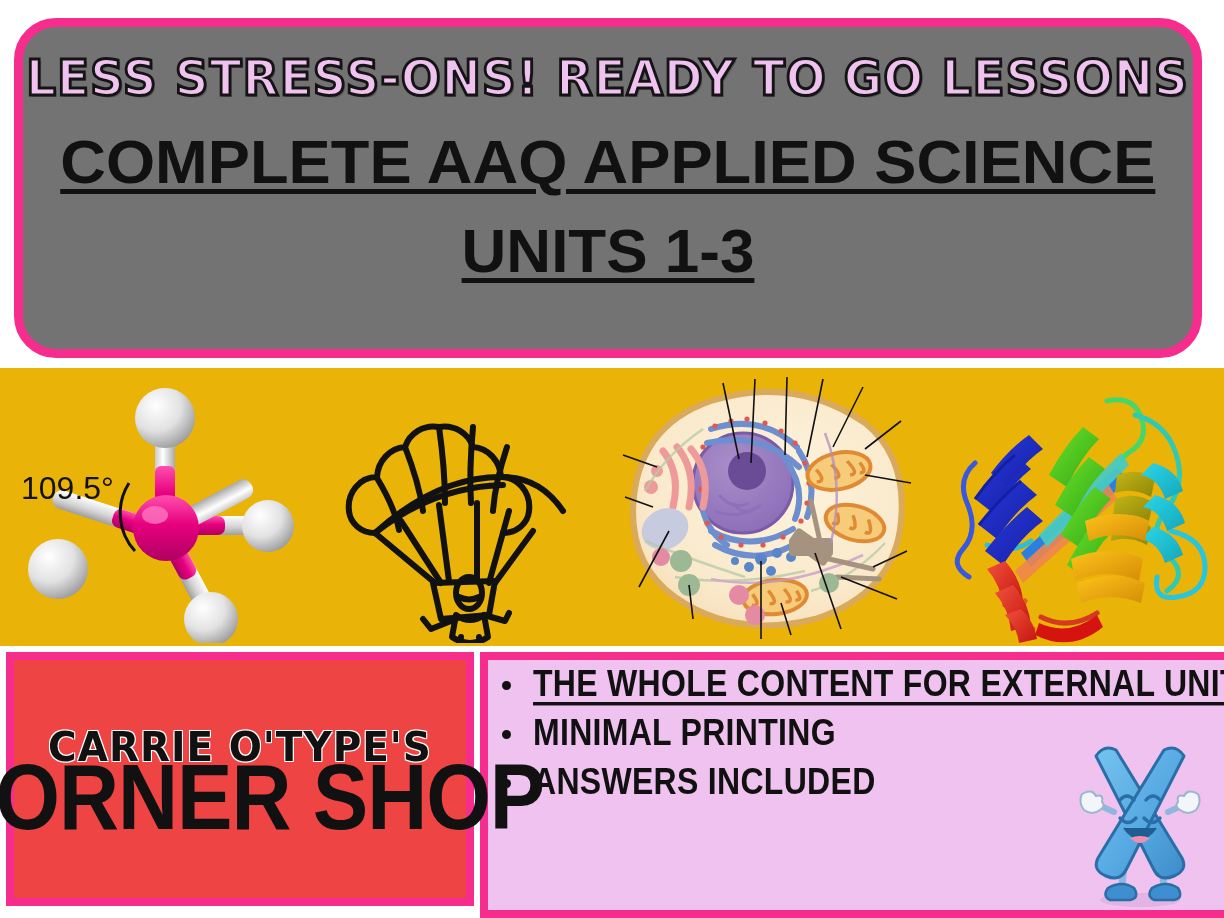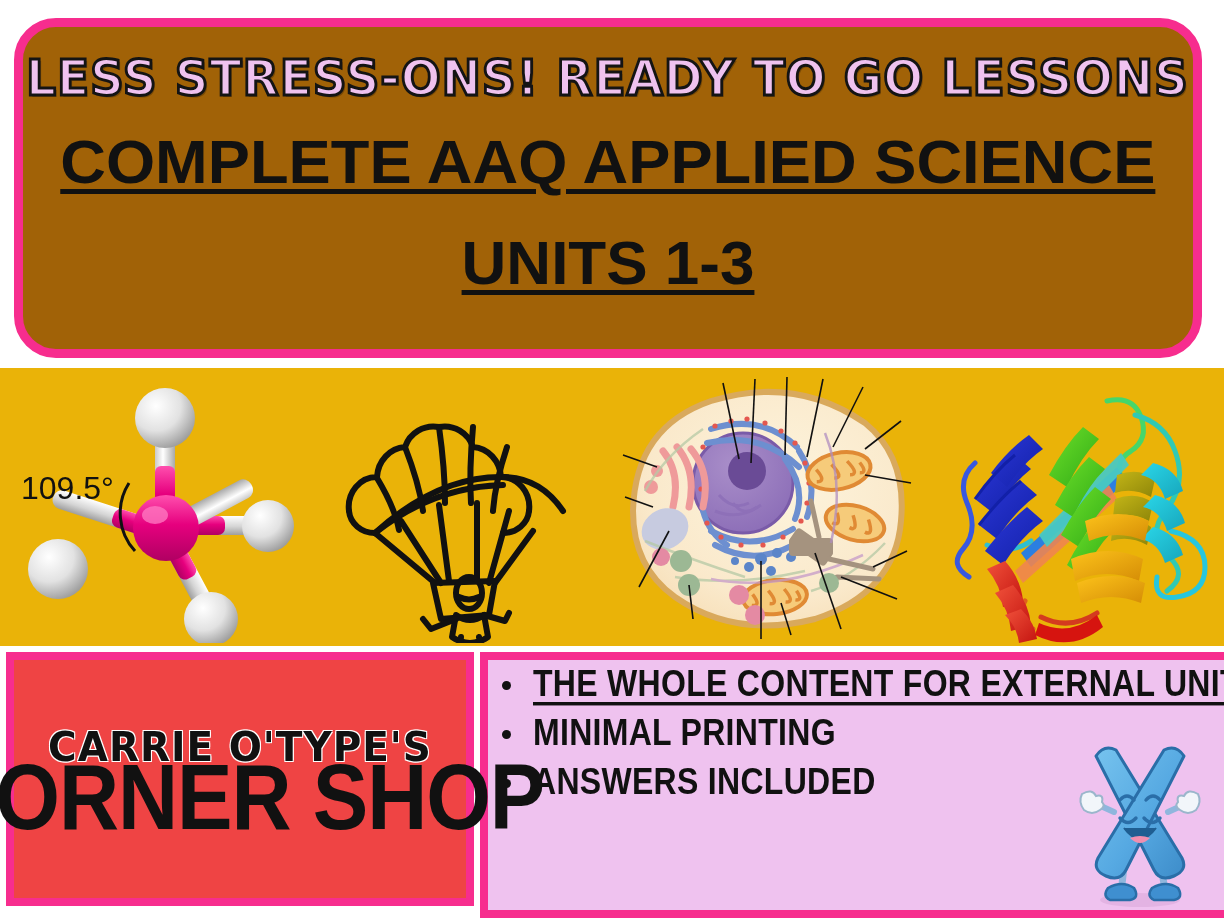--- a/index.html
+++ b/index.html
@@ -10,21 +10,21 @@
     font-family:"Liberation Sans", sans-serif;
     overflow:hidden;
     position:relative;
   }
   .page{position:relative;width:1224px;height:918px;background:#fff;}
 
   
   .header-banner{
     position:absolute;left:14px;top:18px;width:1188px;height:340px;
     box-sizing:border-box;
-    background:#a16207;
+    background:#737373;
     border:9px solid #f72d8e;
     border-radius:42px;
     display:flex;flex-direction:column;
     align-items:center;justify-content:flex-start;
     padding-top:26px;
   }
   .tagline{
     font-family:"DejaVu Sans", sans-serif;
     font-weight:bold;
     font-size:50px;
@@ -56,21 +56,21 @@
     font-family:"Liberation Sans Narrow","Liberation Sans", sans-serif;
     font-weight:bold;
     font-size:62px;
     line-height:1.08;
     color:#111;
     text-align:center;
     text-decoration:underline;
     text-decoration-thickness:5px;
     text-underline-offset:6px;
     white-space:nowrap;
-    margin-top:34px;
+    margin-top:22px;
   }
 
   
   .image-strip{
     position:absolute;left:0;top:368px;width:1224px;height:278px;
     display:flex;align-items:center;justify-content:space-around;
     background:#eab308;
   }
   .img-cell{width:300px;height:272px;position:relative;}
 

